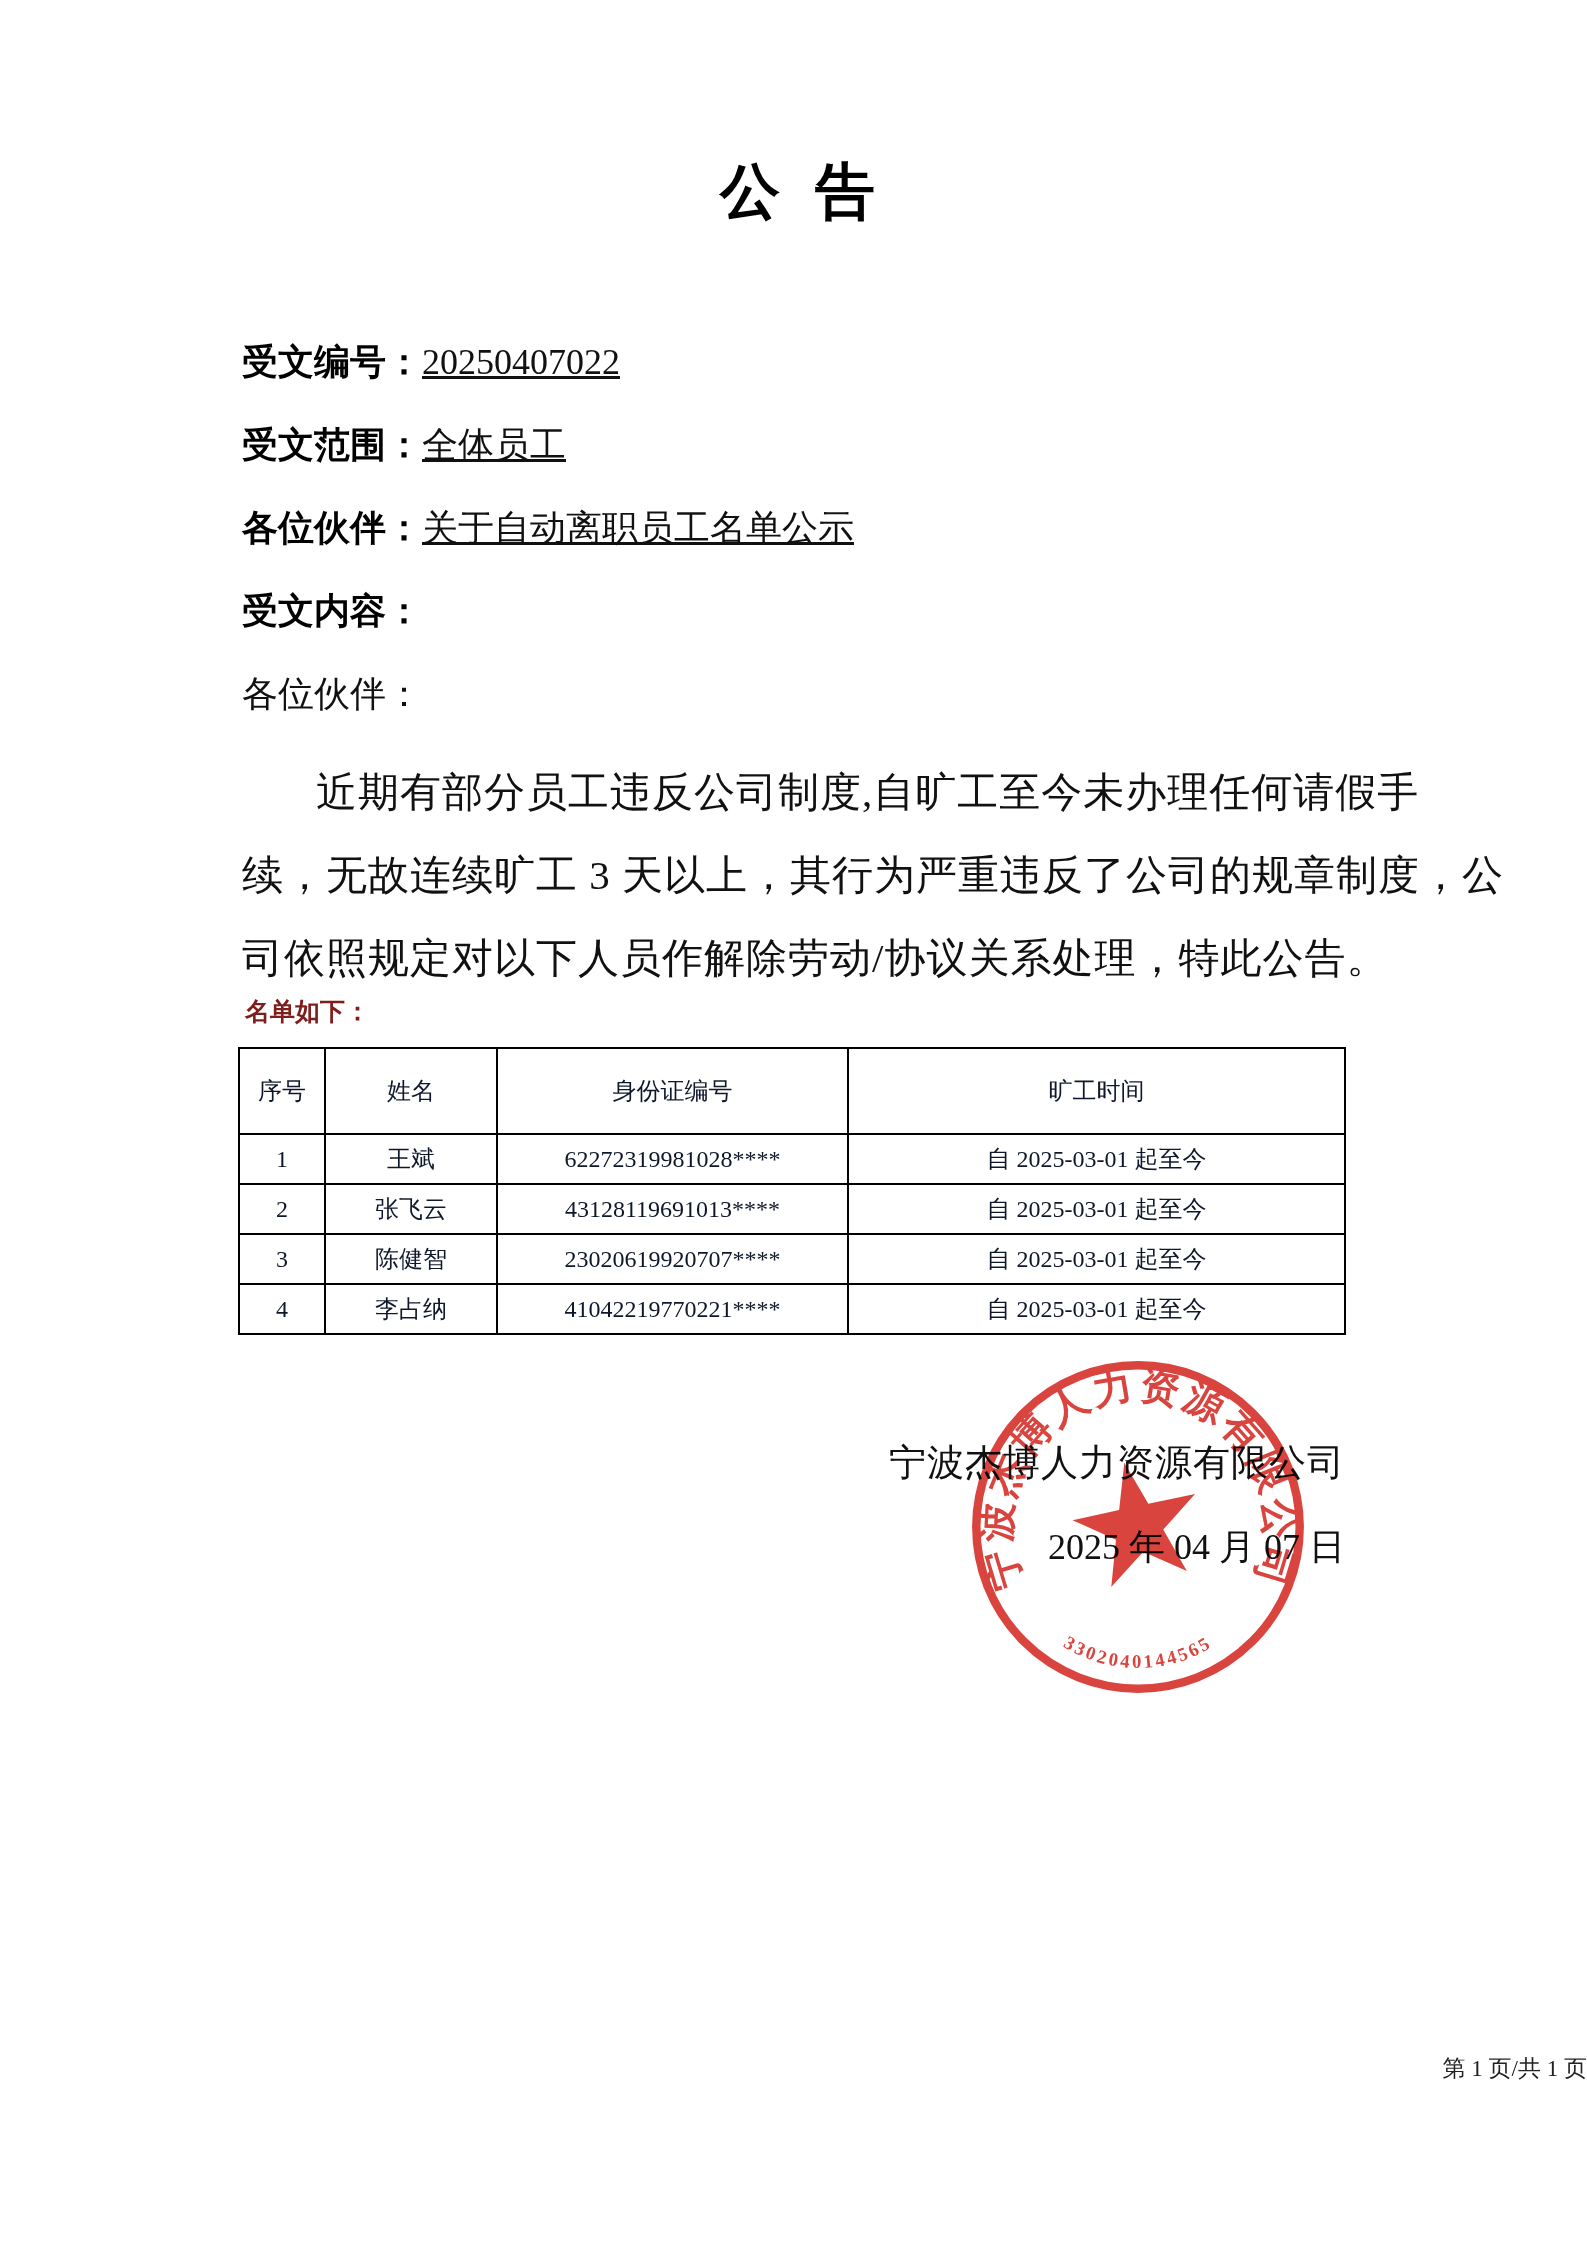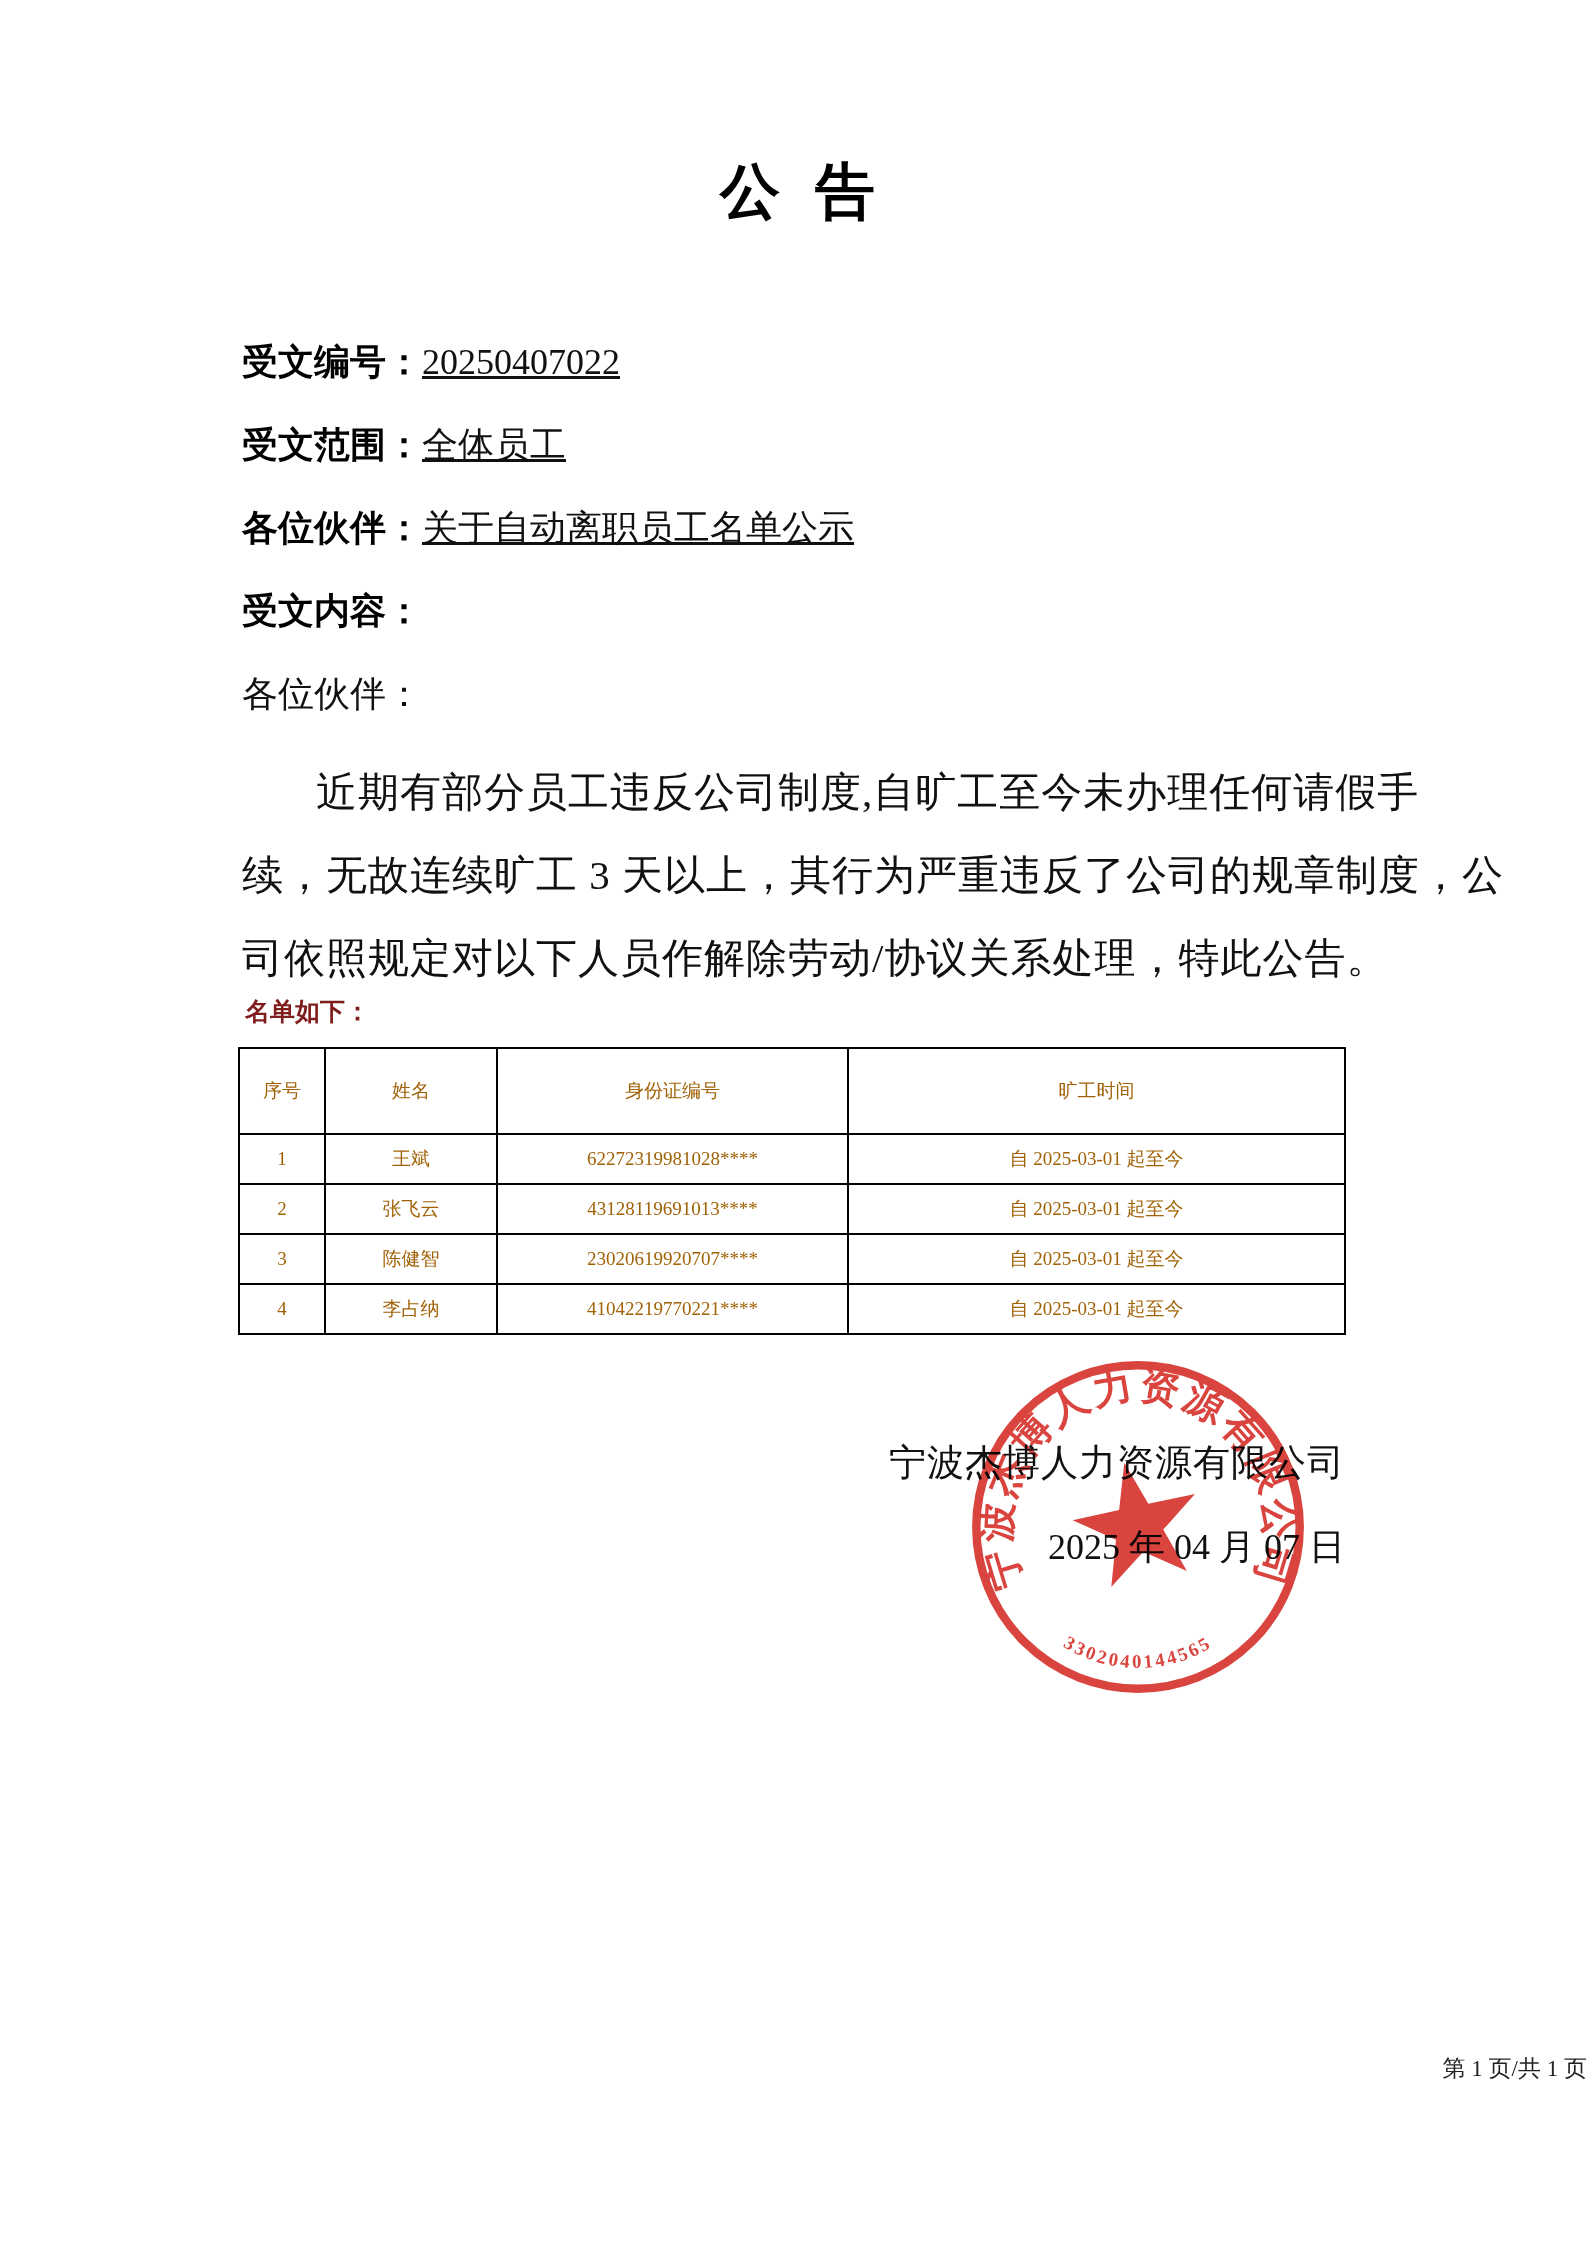--- a/index.html
+++ b/index.html
@@ -41,22 +41,22 @@
     font-size: 25px;
     font-weight: bold;
     color: #7f1d1d;
   }
   table.roster {
     position: absolute;
     left: 238px; top: 1047px;
     width: 1106px;
     border-collapse: collapse;
     table-layout: fixed;
-    font-size: 19px;
-    color: #a16207;
+    font-size: 24px;
+    color: #0f172a;
     padding-left: 36px;
   }
   table.roster th, table.roster td {
     border: 2px solid #000;
     text-align: center;
     vertical-align: middle;
     font-weight: normal;
     padding: 0 4px;
     overflow: hidden;
   }

